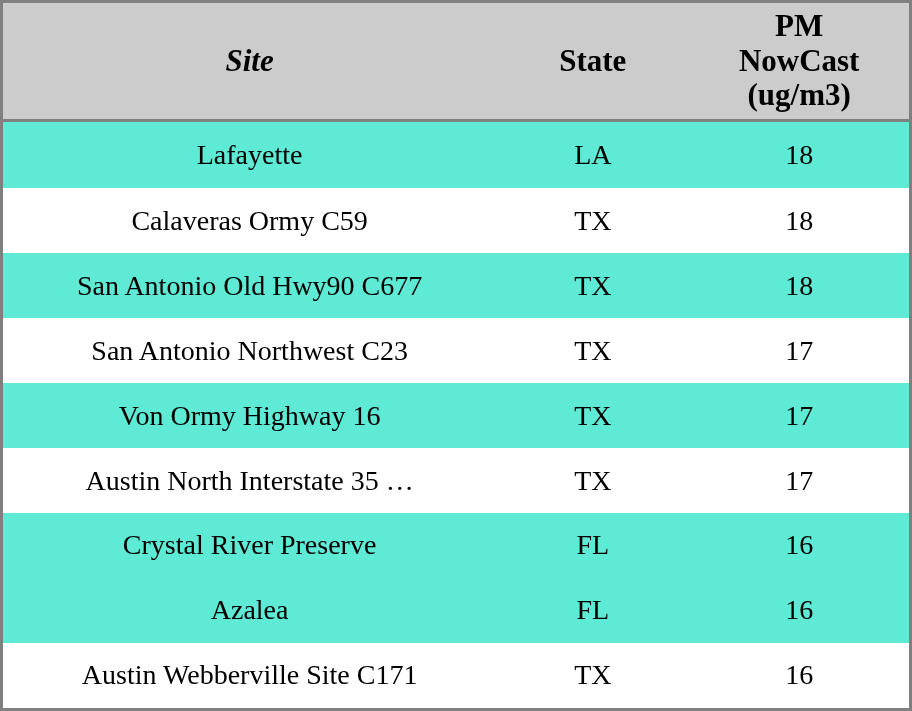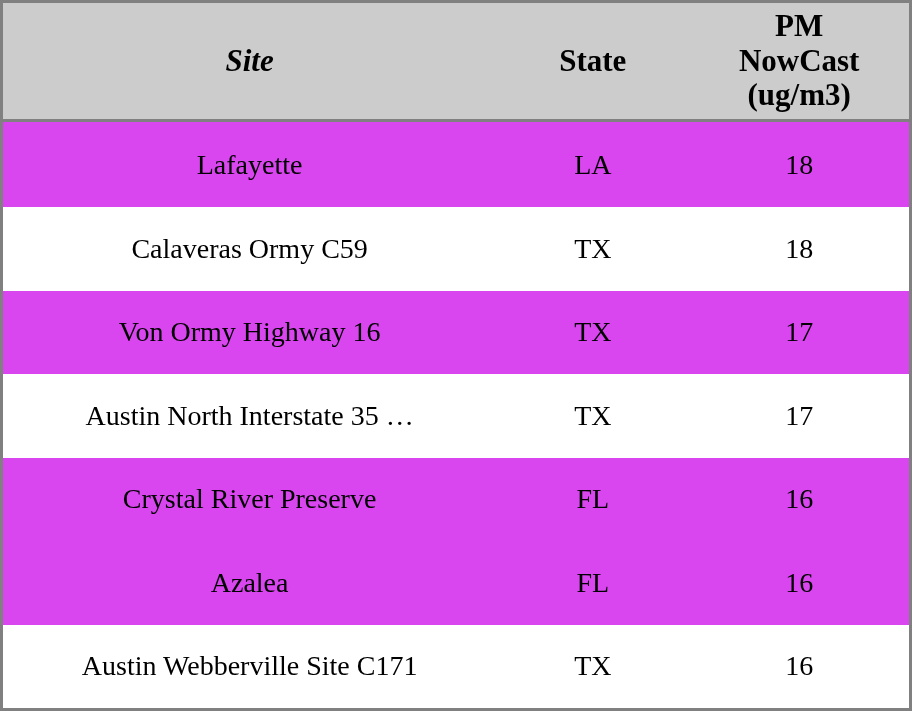--- a/index.html
+++ b/index.html
@@ -43,21 +43,21 @@
     font-family: "Liberation Serif", serif;
     font-size: 28px;
     color: #000000;
     text-align: center;
     vertical-align: middle;
     padding: 4px 6px;
     white-space: nowrap;
     overflow: hidden;
     text-overflow: ellipsis;
   }
-  tbody tr.row-odd td { background: #d946ef; }
+  tbody tr.row-odd td { background: #5eead4; }
   tbody tr.row-even td { background: #ffffff; }
 </style>
 </head>
 <body>
 
 <div class="table-frame">
   <table class="data-table">
     <thead>
       <tr>
         <th class="col-site">Site</th>
@@ -68,20 +68,30 @@
     <tbody>
       <tr class="row-odd">
         <td>Lafayette</td>
         <td>LA</td>
         <td>18</td>
       </tr>
       <tr class="row-even">
         <td>Calaveras Ormy C59</td>
         <td>TX</td>
         <td>18</td>
+      </tr>
+      <tr class="row-odd">
+        <td>San Antonio Old Hwy90 C677</td>
+        <td>TX</td>
+        <td>18</td>
+      </tr>
+      <tr class="row-even">
+        <td>San Antonio Northwest C23</td>
+        <td>TX</td>
+        <td>17</td>
       </tr>
       <tr class="row-odd">
         <td>Von Ormy Highway 16</td>
         <td>TX</td>
         <td>17</td>
       </tr>
       <tr class="row-even">
         <td>Austin North Interstate 35 …</td>
         <td>TX</td>
         <td>17</td>

